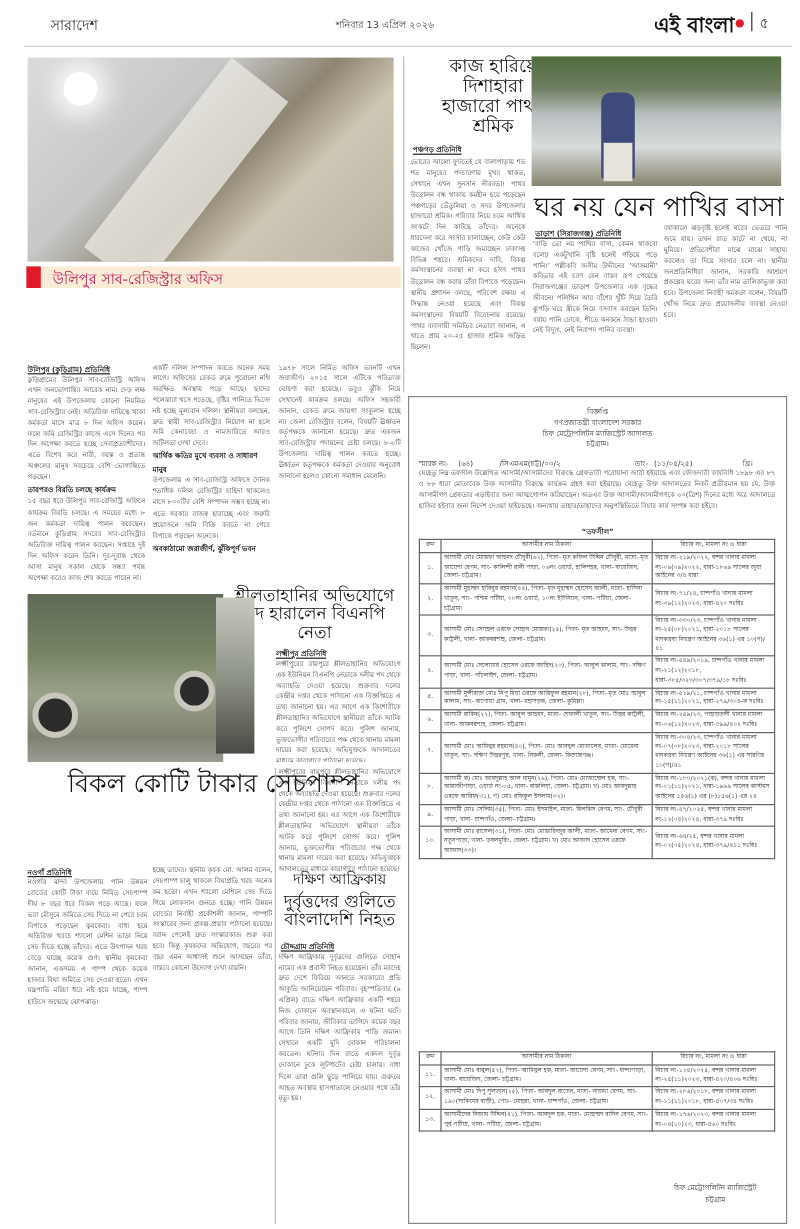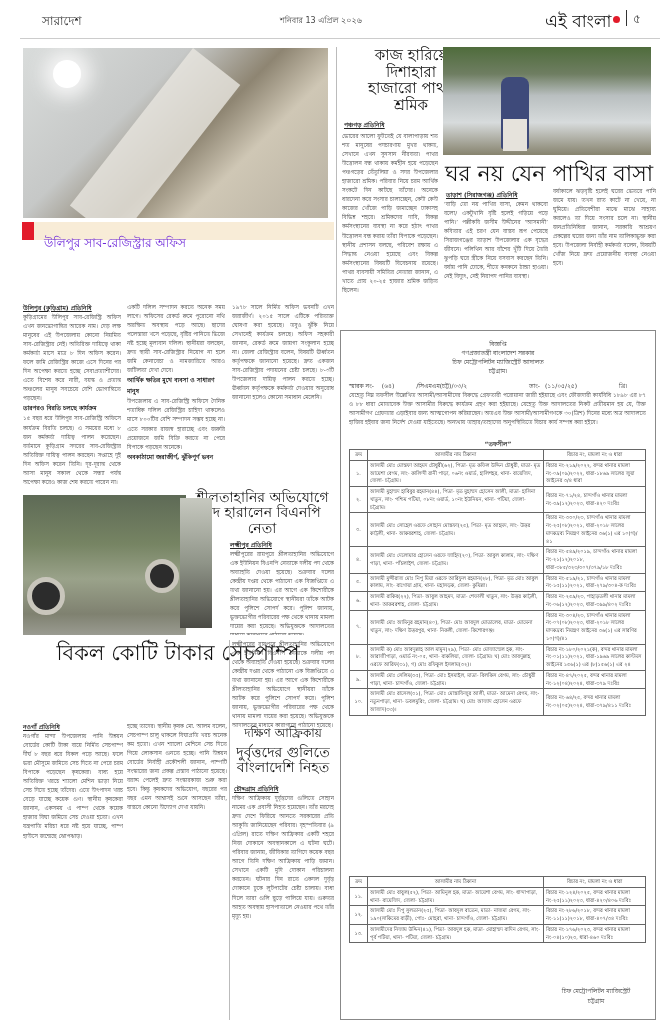--- a/index.html
+++ b/index.html
@@ -2,21 +2,21 @@
 <html><head>
 <meta charset="utf-8">
 <style>
   *{box-sizing:border-box;margin:0;padding:0;}
   html,body{width:667px;height:1024px;background:#fff;overflow:hidden;}
   body{font-family:"DejaVu Sans",sans-serif;color:#222;position:relative;}
   .abs{position:absolute;}
   
   .hdr-section{left:42px;top:12px;font-size:12px;color:#333;}
   .hdr-date{left:280px;top:14px;font-size:8px;color:#444;}
-  .hdr-logo{left:545px;top:8px;font-size:17px;font-weight:normal;color:#111;}
+  .hdr-logo{left:545px;top:8px;font-size:17px;font-weight:bold;color:#111;}
   .hdr-logo .dot{display:inline-block;width:7px;height:7px;border-radius:50%;background:#e21b2a;margin:0 1px 6px 1px;vertical-align:middle;}
   .hdr-sep{left:626px;top:10px;width:1px;height:16px;background:#333;}
   .hdr-page{left:633px;top:10px;font-size:12px;color:#333;}
   .topline{left:20px;top:38px;width:640px;height:1px;background:#ccc;}
 
   
   .photo{background:#9aa0a0;overflow:hidden;}
   .photo-office{left:23px;top:48px;width:305px;height:170px;
     background:linear-gradient(135deg,#d9dcdb 0%,#c6c8c7 35%,#8e8572 55%,#cfc7b5 70%,#b8b1a2 100%);}
   .photo-office .sun{position:absolute;left:30px;top:12px;width:28px;height:28px;border-radius:50%;background:#fff;box-shadow:0 0 18px 10px #f4f4f4;}
@@ -26,21 +26,21 @@
   .photo-hut .man{position:absolute;left:58px;top:30px;width:28px;height:72px;background:#3e4a7a;border-radius:8px 8px 2px 2px;}
   .photo-hut .lungi{position:absolute;left:60px;top:72px;width:24px;height:32px;background:#e6e3dc;}
   .photo-pump{left:23px;top:495px;width:163px;height:140px;
     background:linear-gradient(180deg,#5e6a56 0%,#768463 35%,#9aa28a 60%,#7f8170 85%,#9a9b91 100%);}
   .photo-pump .pipe{position:absolute;border-radius:50%;background:#2c2c2c;border:5px solid #c9c6bc;}
   .photo-blindfold{left:180px;top:498px;width:32px;height:130px;background:linear-gradient(180deg,#c7c9c0,#8f9488,#4a4a44);}
 
   
   .kicker{left:22px;top:222px;width:312px;height:18px;background:#f8ecd7;}
   .kicker .mark{position:absolute;left:0;top:0;width:12px;height:18px;background:#e21b2a;}
-  .kicker .txt{position:absolute;left:22px;top:12px;font-size:12px;color:#6d28d9;}
+  .kicker .txt{position:absolute;left:22px;top:2px;font-size:12px;color:#be185d;}
 
   .headline{font-weight:normal;color:#111;text-align:center;line-height:1.1;}
   .hl-main{left:22px;top:245px;width:312px;font-size:25px;}
   .hl-kaj{left:342px;top:47px;width:98px;font-size:15px;margin-left:20px;}
   .hl-ghor{left:443px;top:162px;width:212px;font-size:22px;}
   .hl-pump{left:22px;top:642px;width:312px;font-size:21px;}
   .hl-sril{left:187px;top:490px;width:150px;font-size:14px;}
 
   .byline{font-size:6px;color:#222;text-decoration:underline;font-weight:bold;}
   .body-text{font-size:5.6px;line-height:1.62;color:#444;text-align:justify;overflow:hidden;}

